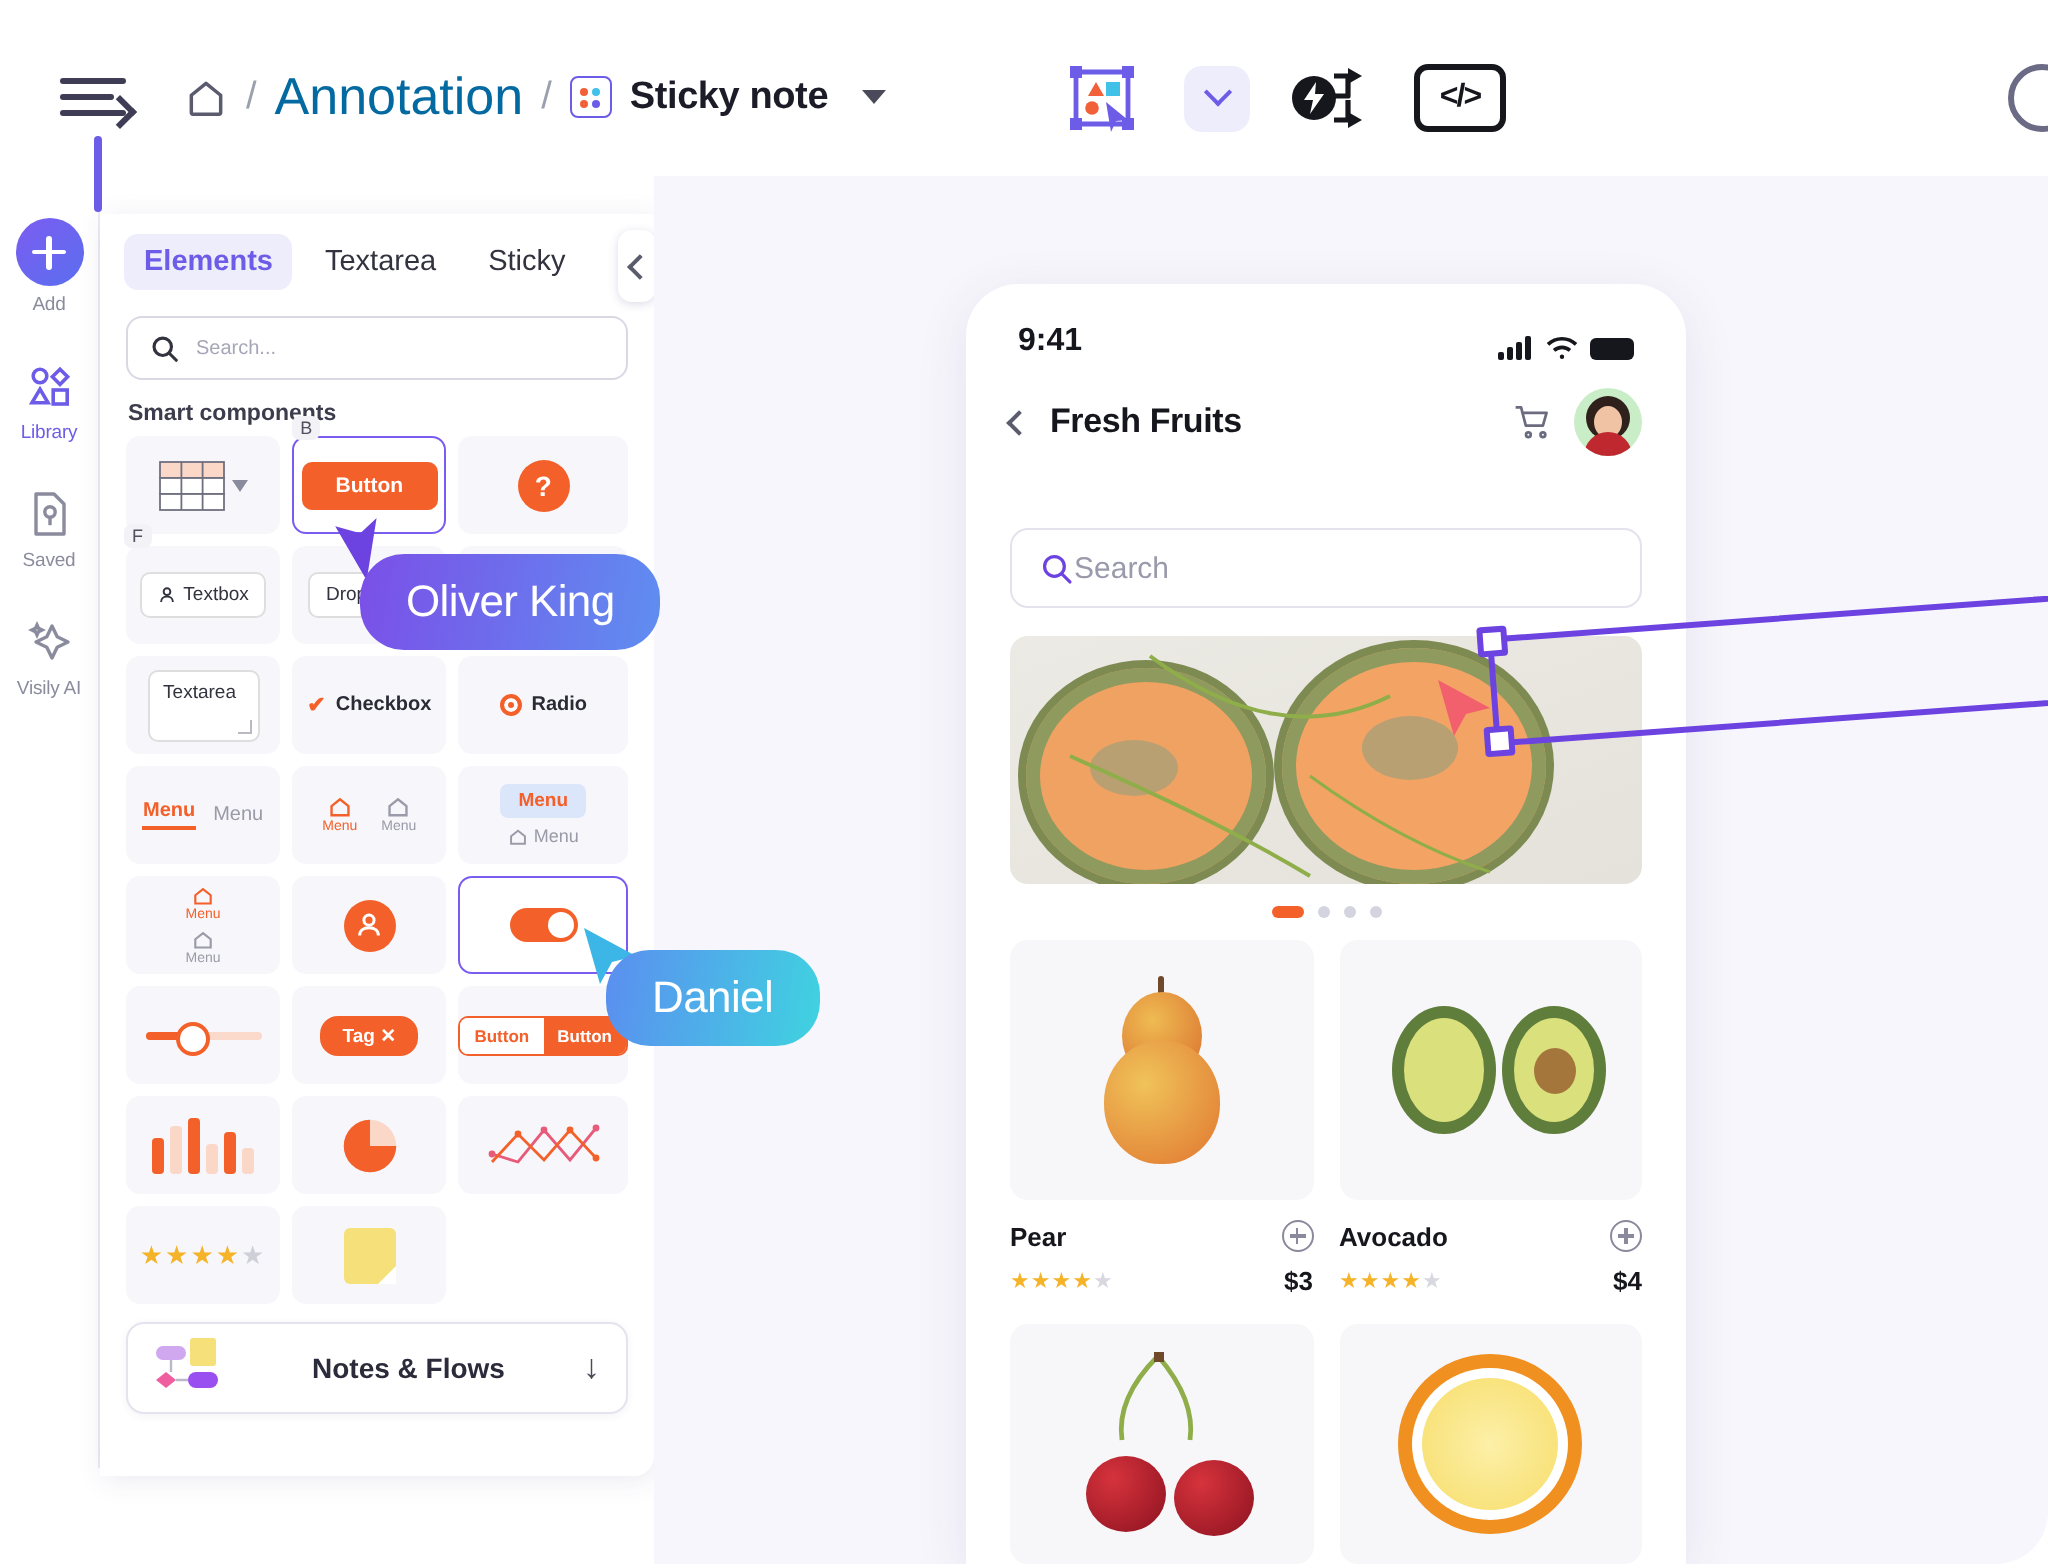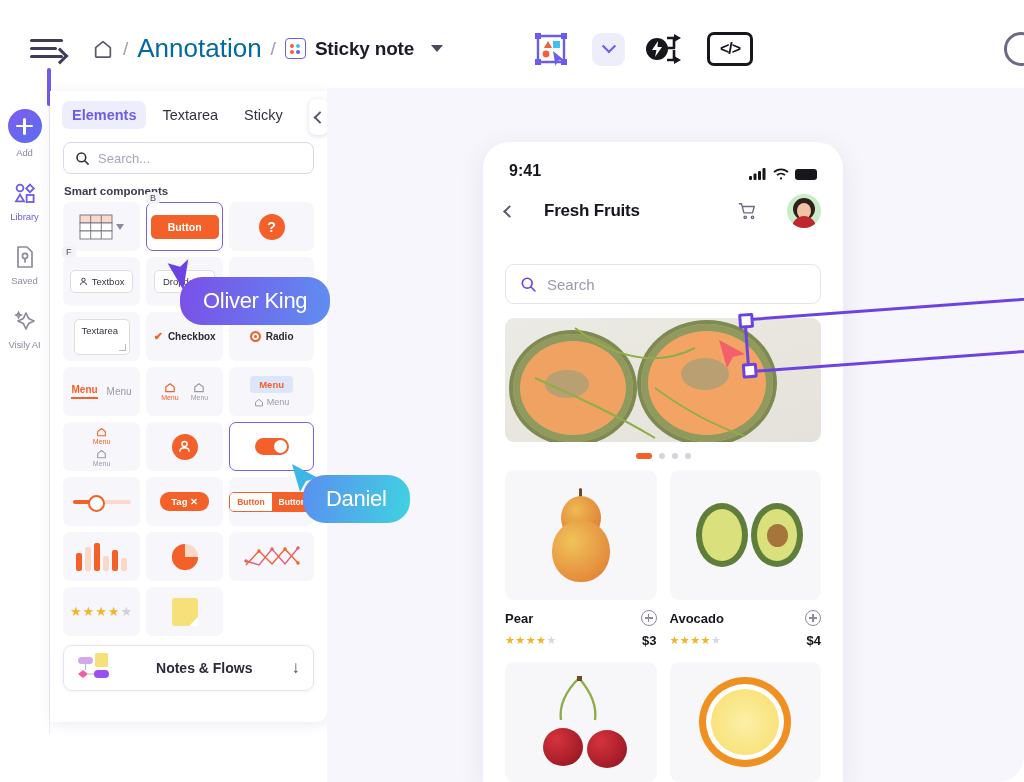--- a/index.html
+++ b/index.html
@@ -72,35 +72,35 @@
     background: linear-gradient(140deg,#7b5cf0,#5b6ff0);
     display: flex; align-items: center; justify-content: center; position: relative; }
   .add-circle:before, .add-circle:after { content:""; position:absolute; background:#fff; border-radius:2px; }
   .add-circle:before { width: 17px; height: 2.6px; }
   .add-circle:after { width: 2.6px; height: 17px; }
   .rail-ico { width: 28px; height: 28px; display: flex; align-items: center; justify-content: center; }
   .rail-active-bar { position: absolute; left: 47px; top: 68px; width: 4px; height: 38px;
     background: #6c5ce7; border-radius: 3px; }
 
   
-  .panel { position: absolute; left: 50px; top: 91px; width: 277px; height: 631px;
+  .panel { position: absolute; left: 50px; top: 107px; width: 277px; height: 631px;
     background: #fff; border-radius: 0 0 10px 0; box-shadow: 2px 2px 14px rgba(60,50,120,.10);
     overflow: hidden; }
   .tabs { display: flex; align-items: center; gap: 6px; padding: 10px 12px 4px 12px; }
   .tab { font-size: 14.5px; color: #33333f; padding: 6px 10px; border-radius: 7px; cursor: pointer; }
   .tab.active { background: #eeedfc; color: #6c5ce7; font-weight: bold; }
   .collapse-tab { position: absolute; left: 259px; top: 8px; width: 19px; height: 36px;
     background: #fff; border-radius: 7px; box-shadow: 0 1px 5px rgba(60,50,120,.18);
     display: flex; align-items: center; justify-content: center; cursor: pointer; z-index: 6; }
   .collapse-tab:after { content:""; width: 7px; height: 7px;
     border-left: 2px solid #5b5b6e; border-bottom: 2px solid #5b5b6e; transform: rotate(45deg) translate(1px,-1px); }
 
   .search-box { margin: 9px 13px 0 13px; height: 32px; border: 1px solid #d9d9e6;
     border-radius: 8px; display: flex; align-items: center; gap: 8px; padding: 0 11px; cursor: text; }
-  .search-box input { border: none; outline: none; font-size: 13px; color: #33333f;
+  .search-box input { border: none; outline: none; font-size: 10px; color: #33333f;
     font-family: "Liberation Sans", sans-serif; width: 190px; background: transparent; }
   .search-box input::placeholder { color: #a6a6b8; }
   .sec-title { margin: 11px 0 5px 14px; font-size: 11.5px; font-weight: bold; color: #3c3c4c; }
 
   .grid { padding: 0 13px; display: grid; grid-template-columns: repeat(3, 1fr);
     gap: 6px 6px; }
   .cell { background: #f7f7fb; border-radius: 7px; height: 49px;
     display: flex; align-items: center; justify-content: center; position: relative; cursor: pointer; }
   .cell.sel { background: #fff; border: 1.6px solid #7b5cf0; }
   .badge { position: absolute; left: -1px; top: -11px; background: #f2f2f7;
@@ -155,31 +155,31 @@
   
   .canvas { position: absolute; left: 327px; top: 88px; width: 697px; height: 694px;
     background: #f7f6fc; }
   .phone { position: absolute; left: 156px; top: 54px; width: 360px; height: 640px;
     background: #fff; border-radius: 26px 26px 0 0; box-shadow: 0 6px 26px rgba(70,60,120,.10); overflow: hidden; }
   .statusbar { display: flex; align-items: flex-end; justify-content: space-between;
     padding: 20px 26px 0 26px; }
   .st-time { font-size: 16px; font-weight: bold; color: #16161d; }
   .st-right { display: flex; align-items: center; gap: 6px; }
   .bat { width: 22px; height: 11px; background: #16161d; border-radius: 3px; }
-  .ph-header { display: flex; align-items: center; padding: 14px 22px 0 22px; gap: 30px; }
+  .ph-header { display: flex; align-items: center; padding: 14px 22px 0 22px; gap: 11px; }
   .back-chev { width: 9px; height: 9px; border-left: 2px solid #5b5b6e; border-bottom: 2px solid #5b5b6e;
     transform: rotate(45deg); }
   .ph-title { font-size: 17px; font-weight: bold; color: #16161d; flex: 1; letter-spacing: -0.2px; }
   .ph-avatar { width: 34px; height: 34px; border-radius: 50%; background: #c9edc6; overflow: hidden; position: relative; }
   .ph-avatar .hair { position:absolute; left:6px; top:4px; width:22px; height:22px; border-radius:50%; background:#30201c;}
   .ph-avatar .face { position:absolute; left:10px; top:9px; width:14px; height:16px; border-radius:50%; background:#f0c3a4;}
   .ph-avatar .body { position:absolute; left:5px; bottom:0; width:24px; height:12px; border-radius:12px 12px 0 0; background:#c0282f;}
 
   .ph-search { margin: 36px 22px 0 22px; height: 40px; border: 1px solid #e3e3ee;
-    border-radius: 9px; display: flex; align-items: center; gap: 10px; padding: 0 14px; }
+    border-radius: 9px; display: flex; align-items: center; gap: 0; padding: 0 14px; }
   .ph-search span { font-size: 15px; color: #9a9aac; }
 
   .hero { margin: 14px 22px 0 22px; height: 124px; border-radius: 9px; overflow: hidden;
     background: linear-gradient(160deg,#eceae4,#e4e2da); position: relative; }
   .melon { position: absolute; border-radius: 50%; }
   .m1 { left: 8px; top: 16px; width: 120px; height: 108px; background: #f0a262;
     box-shadow: inset 0 0 0 7px #8f9a5e, 0 0 0 4px #7d8a52; }
   .m2 { left: 136px; top: 6px; width: 132px; height: 118px; background: #f3a465;
     box-shadow: inset 0 0 0 7px #8f9a5e, 0 0 0 4px #7d8a52; }
   .m-flesh { position: absolute; border-radius: 50%; background: #b8a072; }

